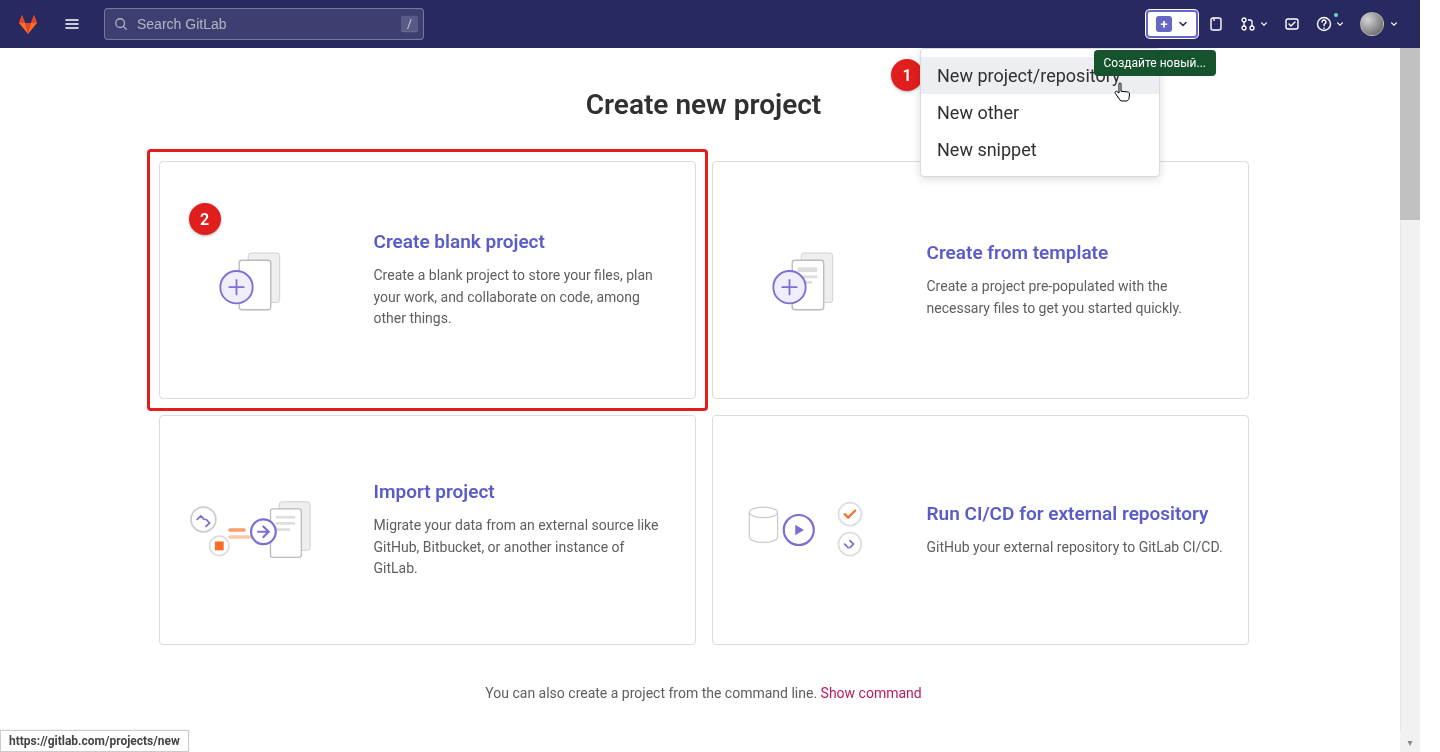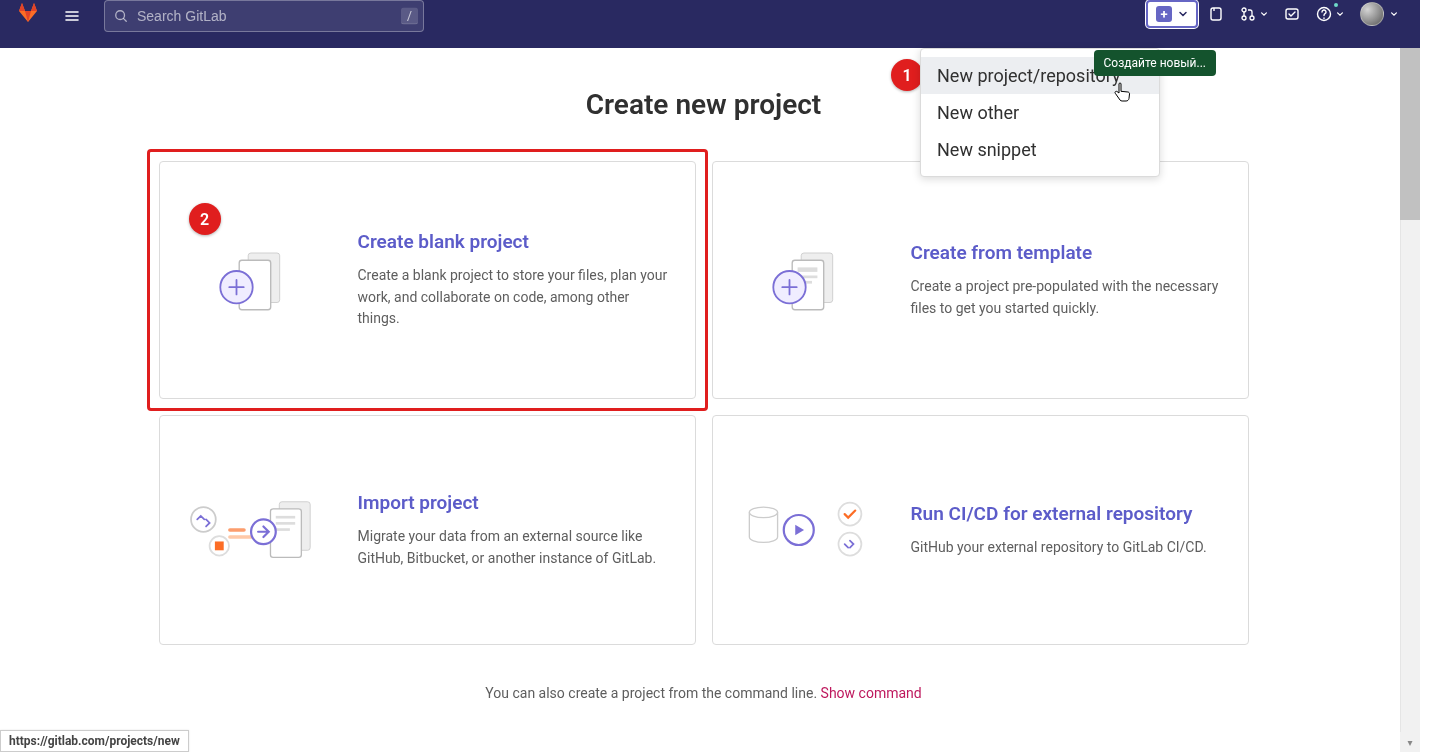--- a/index.html
+++ b/index.html
@@ -21,21 +21,21 @@
     .scrollbar-arrow {
       position: absolute; right: 0; width: 20px; height: 20px;
       display: flex; align-items: center; justify-content: center;
       background: #f1f1f1; color: #888; font-size: 10px;
     }
     .scrollbar-arrow.up { top: 0; }
     .scrollbar-arrow.down { bottom: 0; }
 
     
     .header {
-      height: 48px; background: #292961; display: flex; align-items: flex-start;
+      height: 48px; background: #292961; display: flex; align-items: center;
       padding: 0 16px; gap: 8px; position: relative;
     }
     .logo { width: 24px; height: 24px; display: flex; align-items: center; justify-content: center; }
     .menu-toggle { width: 32px; height: 32px; display: flex; align-items: center; justify-content: center; border-radius: 4px; margin-left: 8px; }
     .search-container {
       position: relative; margin-left: 8px; width: 320px;
     }
     .search-input {
       width: 100%; height: 32px; background: rgba(255,255,255,0.1);
       border: 1px solid rgba(255,255,255,0.3); border-radius: 4px;
@@ -113,21 +113,21 @@
       text-align: center; font-size: 28px; font-weight: 600; color: #303030;
       margin-bottom: 40px;
     }
     .cards {
       display: grid; grid-template-columns: 1fr 1fr; gap: 16px;
       max-width: 1106px; margin: 0 auto; padding: 0 8px;
     }
     .card-wrap { position: relative; }
     .card {
       border: 1px solid #dbdbdb; border-radius: 4px; padding: 24px;
-      min-height: 238px; display: flex; align-items: center; gap: 24px;
+      min-height: 238px; display: flex; align-items: center; gap: 40px;
       background: #fff;
     }
     .card-highlight {
       position: absolute; inset: -12px; border: 3px solid #e01e1e;
       border-radius: 4px; pointer-events: none;
     }
     .card-icon { width: 150px; flex-shrink: 0; display: flex; align-items: center; justify-content: center; }
     .card-content h3 {
       color: #5c5cc9; font-size: 19px; font-weight: 600; margin-bottom: 12px;
     }

